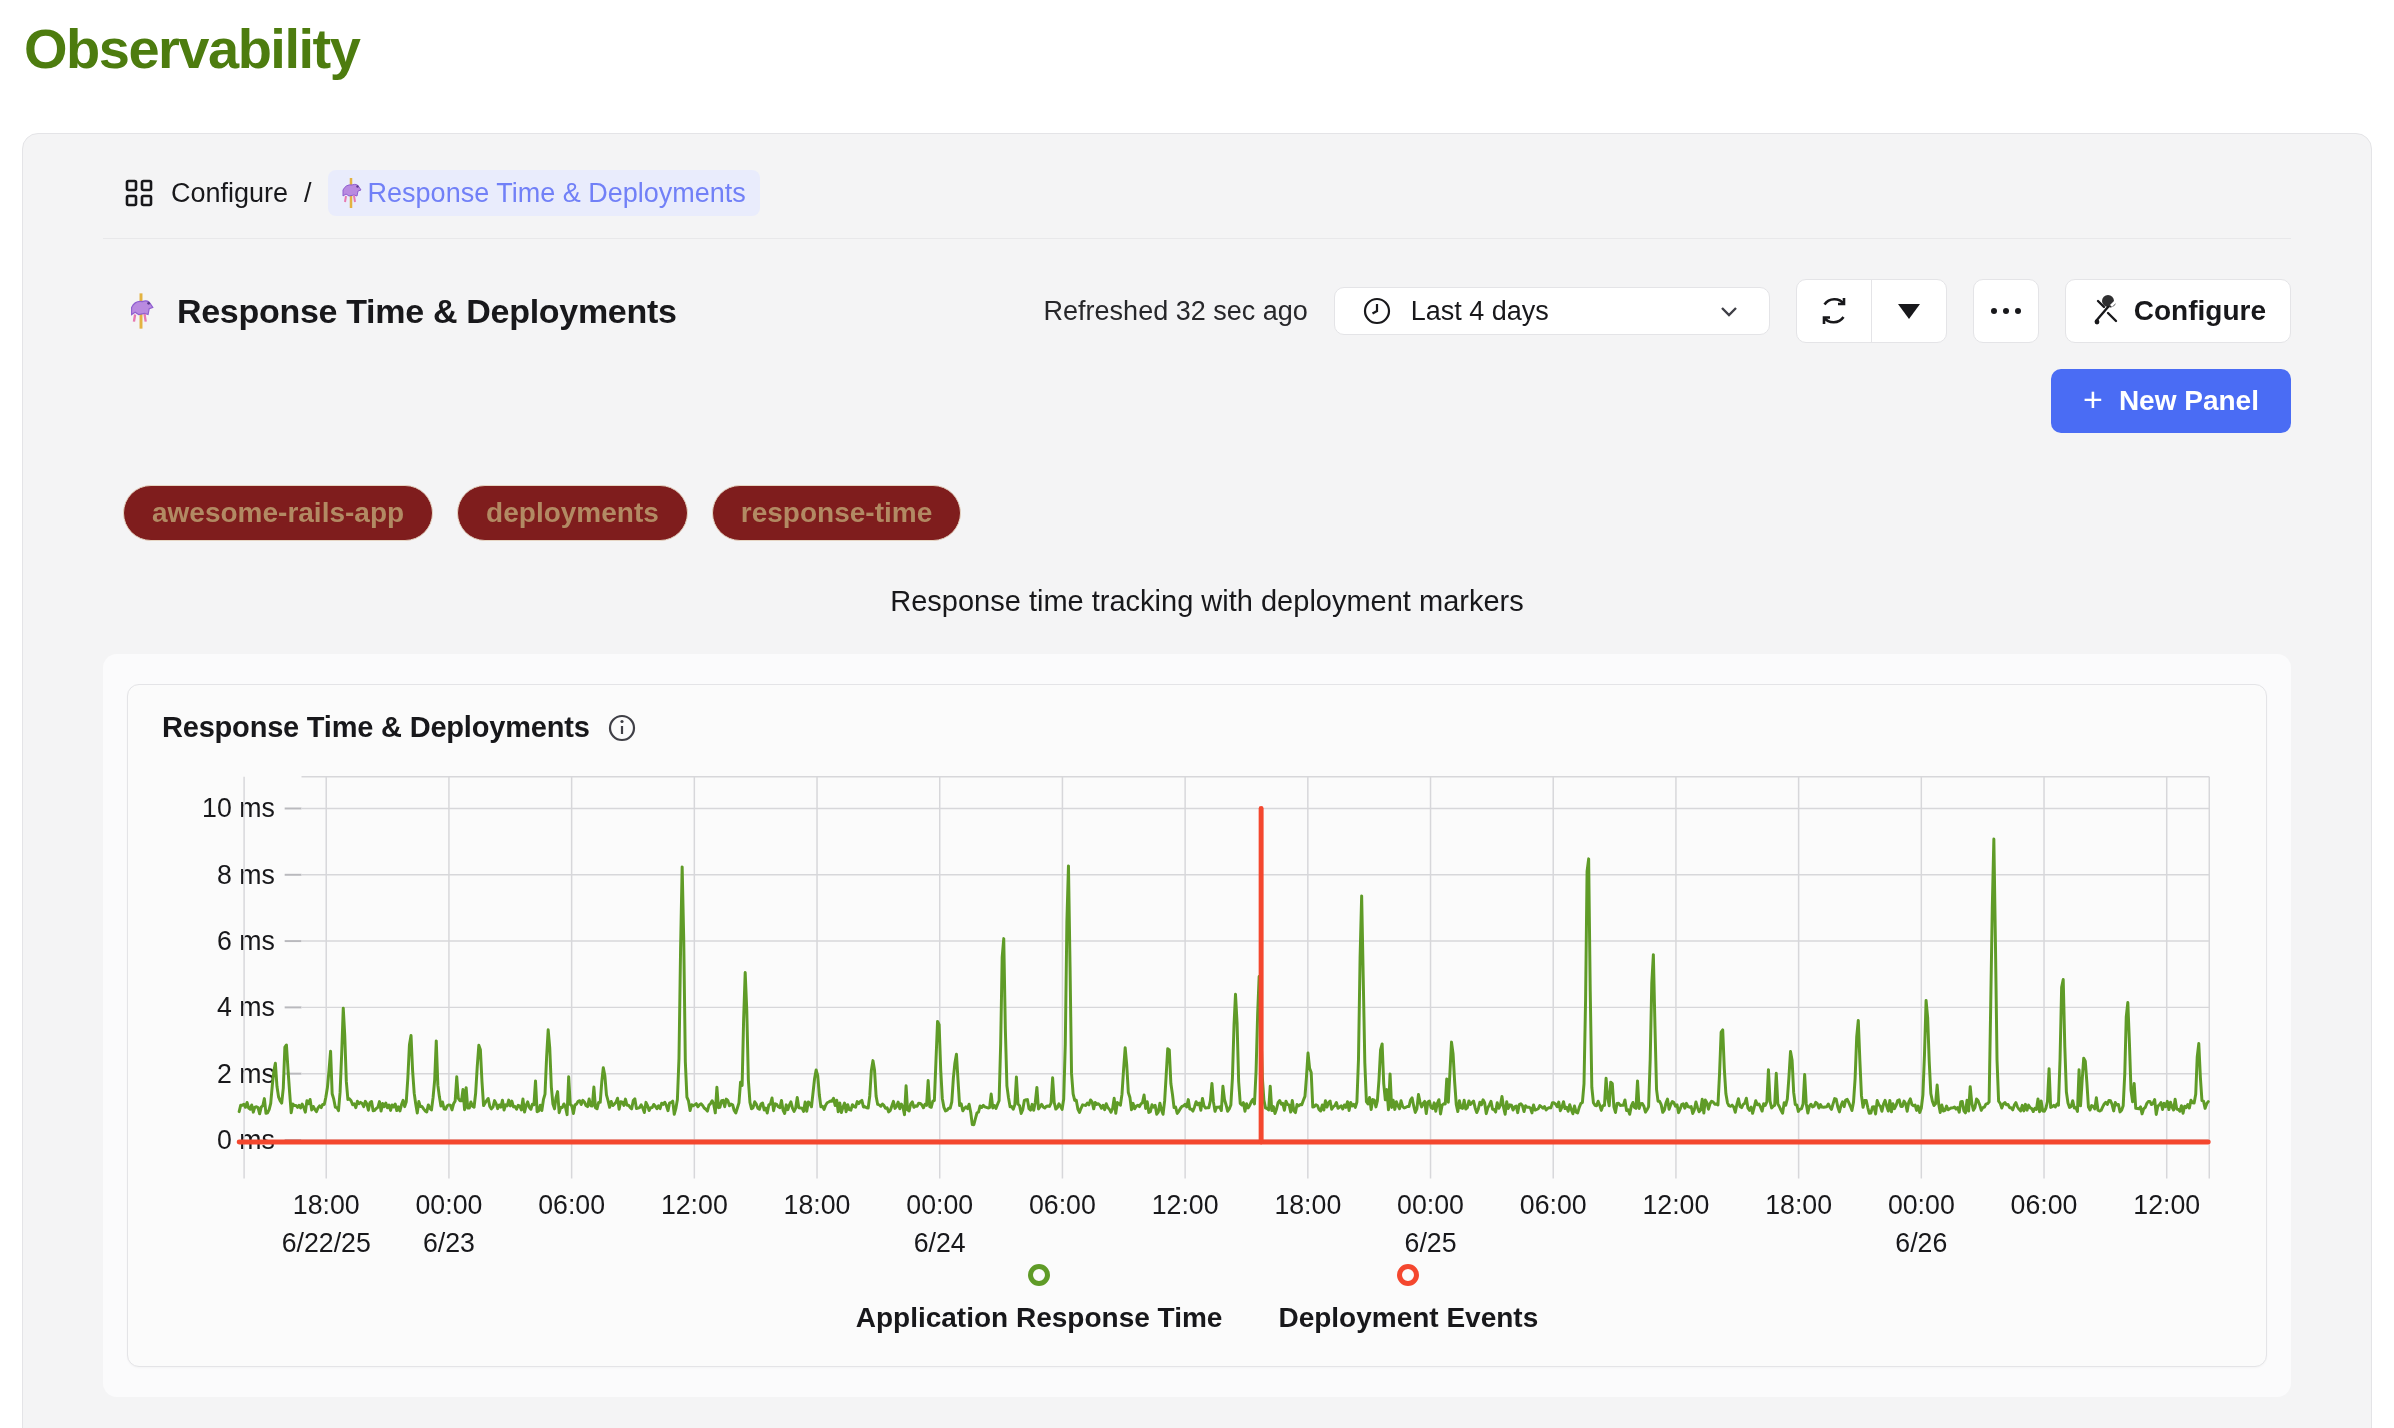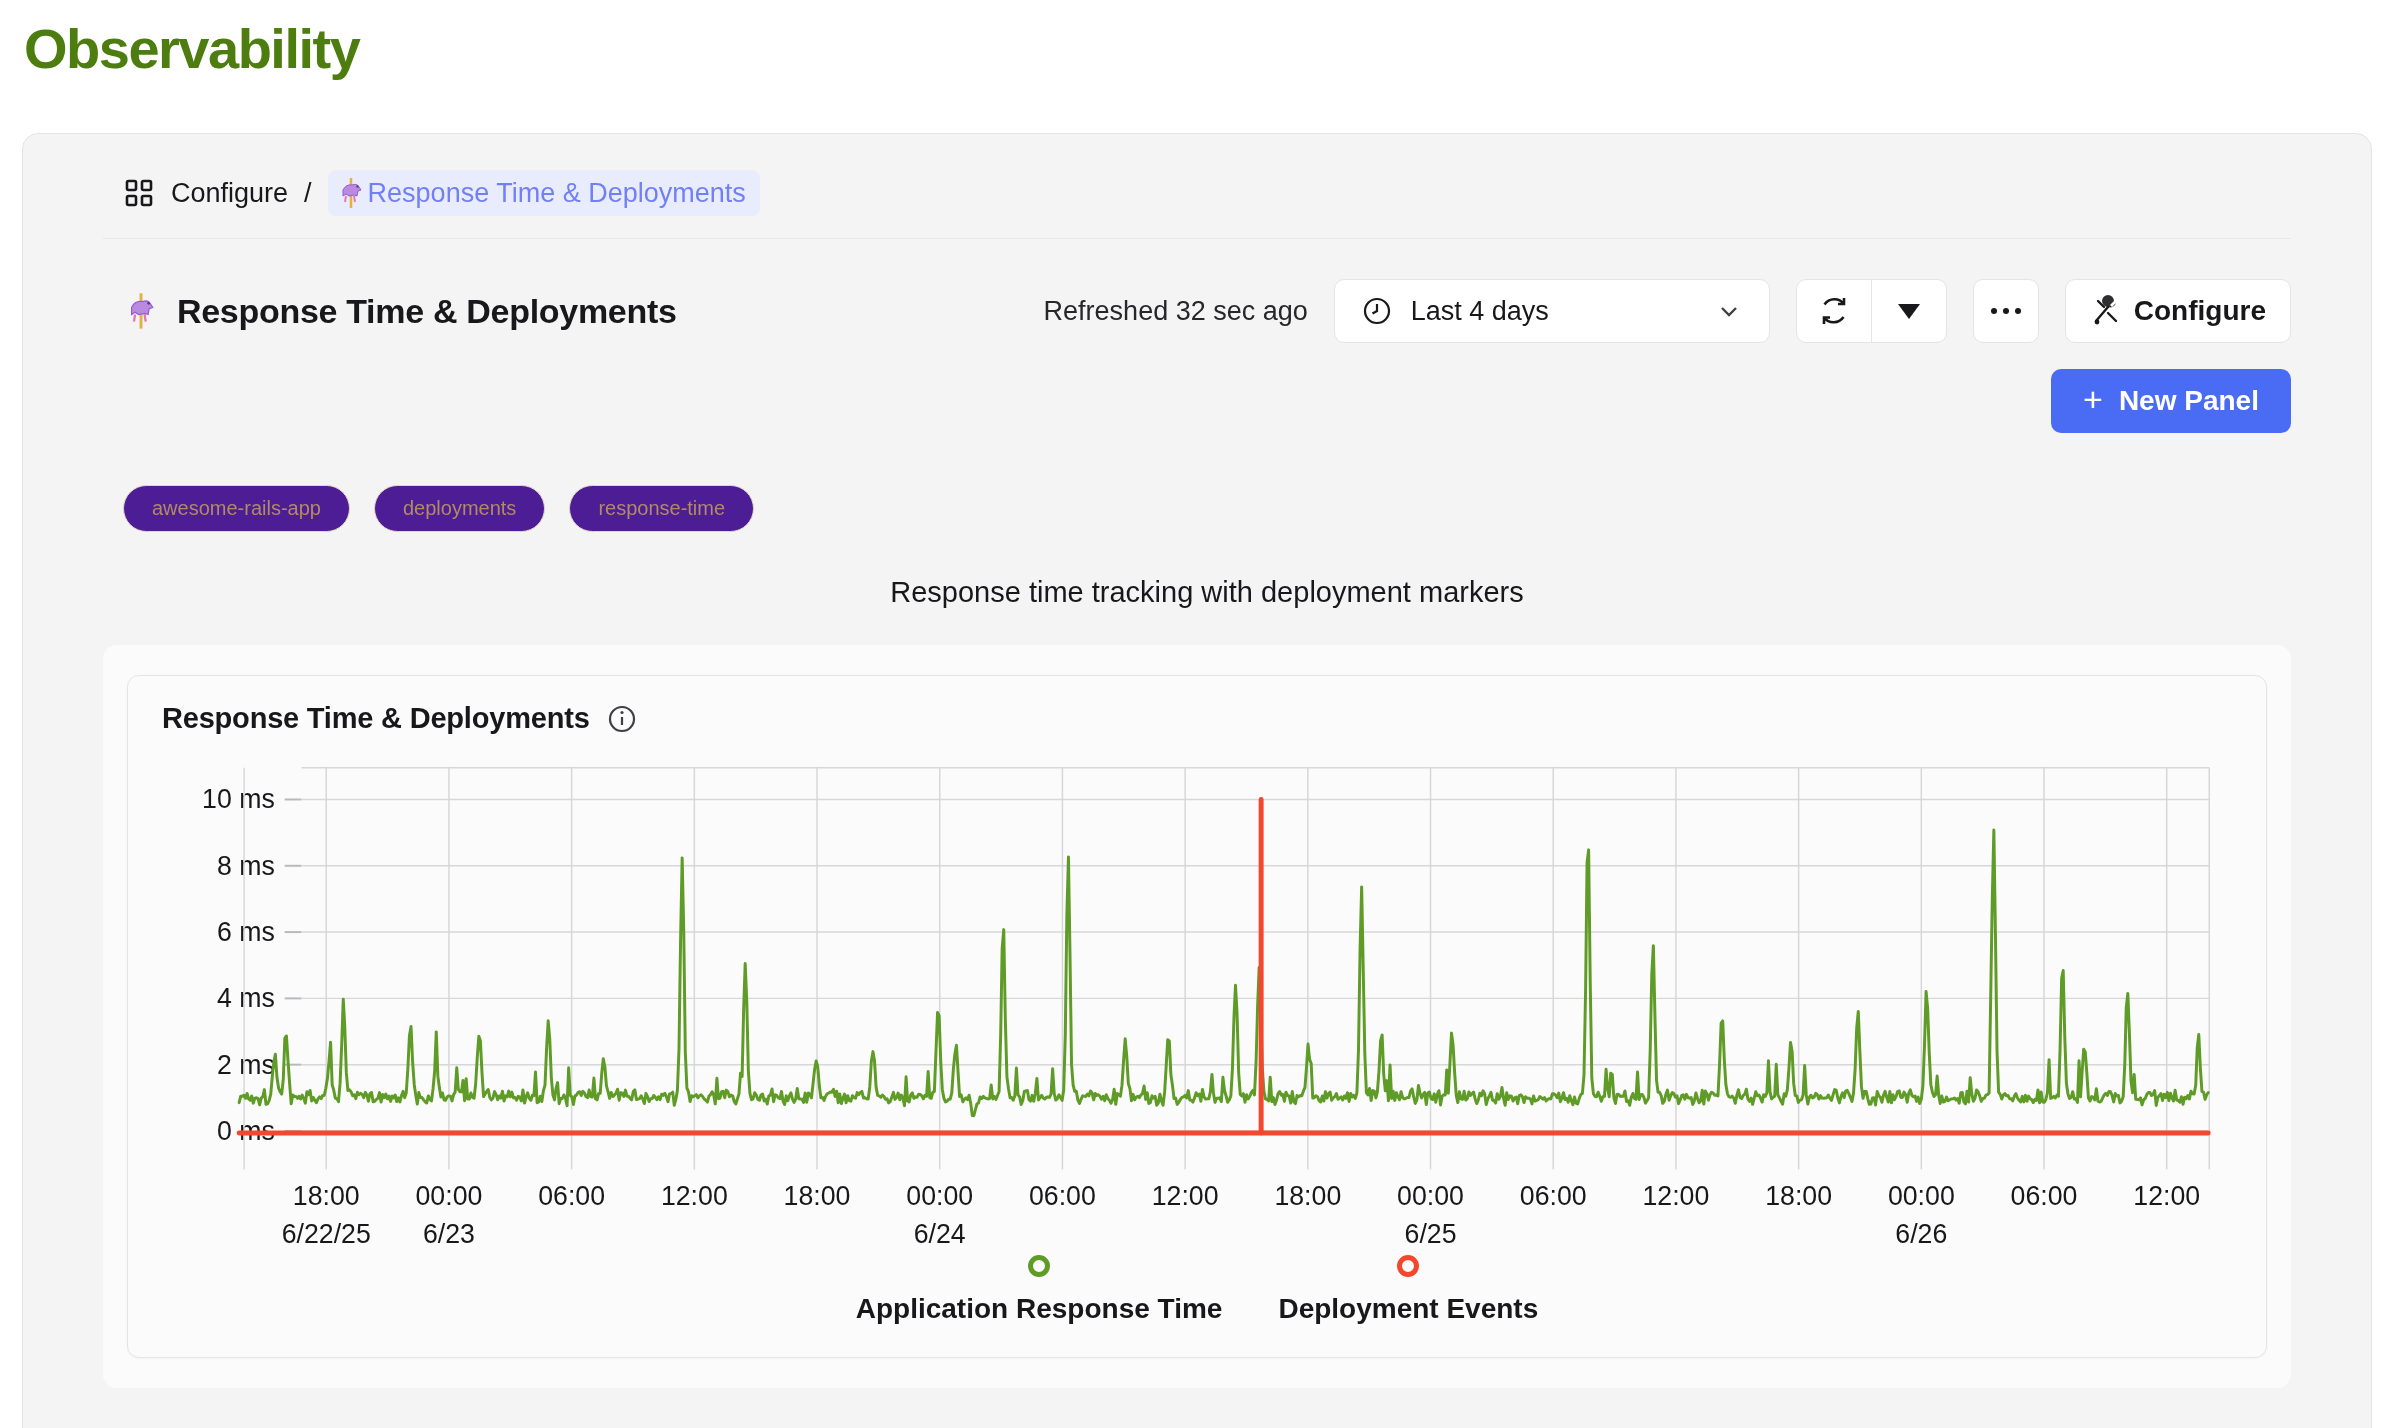--- a/index.html
+++ b/index.html
@@ -16,43 +16,43 @@
   .crumb-chip { display:flex; align-items:center; gap:2px; background:#e9ecfc; border-radius:8px;
     padding:6px 14px 6px 8px; font-size:27px; font-weight:500; }
   .divider { height:1px; background:#e8e8ea; }
 
   
   .header-row { display:flex; align-items:center; padding:40px 0 0 20px; }
   .panel-emoji { width:36px; height:40px; flex:0 0 auto; }
   .header-title { font-size:34px; font-weight:700; margin-left:18px; letter-spacing:-0.3px; }
   .header-controls { margin-left:auto; display:flex; align-items:center; gap:26px; }
   .refreshed-text { font-size:27px; color:#27272a; margin-right:0; }
-  .select-box { display:flex; align-items:center; gap:18px; width:436px; height:64px; background:#fff;
+  .select-box { display:flex; align-items:center; gap:18px; width:436px; height:48px; background:#fff;
     border:1px solid #e4e4e7; border-radius:10px; padding:0 26px; cursor:pointer; }
   .select-box .value { font-size:27px; color:#18181b; }
   .split-btn { display:flex; align-items:stretch; height:64px; background:#fff; border:1px solid #e4e4e7;
     border-radius:10px; overflow:hidden; }
   .split-btn .half { display:flex; align-items:center; justify-content:center; width:74px; cursor:pointer; }
   .split-btn .sep { width:1px; background:#e4e4e7; }
   .caret-down { width:0; height:0; border-left:11px solid transparent; border-right:11px solid transparent;
     border-top:15px solid #18181b; }
   .icon-btn { display:flex; align-items:center; justify-content:center; gap:6px; width:66px; height:64px;
     background:#fff; border:1px solid #e4e4e7; border-radius:10px; cursor:pointer; }
   .dot { width:6px; height:6px; border-radius:50%; background:#18181b; }
   .configure-btn { display:flex; align-items:center; gap:12px; height:64px; background:#fff;
     border:1px solid #e4e4e7; border-radius:10px; padding:0 24px; font-size:28px; font-weight:600; cursor:pointer; }
   .newpanel-row { display:flex; justify-content:flex-end; padding:26px 0 0 0; }
   .newpanel-btn { display:flex; align-items:center; justify-content:center; gap:16px; width:240px; height:64px;
     border:none; border-radius:10px; color:#fff; font-size:28px; font-weight:600; cursor:pointer; }
   .plus-glyph { font-size:34px; font-weight:400; line-height:1; transform:translateY(-2px); }
 
   
   .tags-row { display:flex; gap:24px; padding:52px 0 0 20px; }
-  .tag-pill { background:#4c1d95; border:1px solid #e6d6c4; border-radius:999px; padding:11px 28px;
-    font-size:20px; font-weight:400; color:#b28a63; }
+  .tag-pill { background:#7f1d1d; border:1px solid #e6d6c4; border-radius:999px; padding:11px 28px;
+    font-size:28px; font-weight:700; color:#b28a63; }
   .description { padding:44px 0 0 20px; font-size:29px; color:#18181b;text-align:center; }
 
   
   .panel-wrap { margin-top:36px; background:#fbfbfc; border-radius:14px; padding:30px 24px; }
   .chart-card { background:#fbfbfb; border:1px solid #e4e4e7; border-radius:12px;
     padding:26px 30px 18px 30px; box-shadow:0 1px 2px rgba(0,0,0,0.03); }
   .chart-head { display:flex; align-items:center; gap:16px; padding-left:4px; }
   .chart-title { font-size:29px; font-weight:700; letter-spacing:-0.2px; }
   .chart-svg-wrap { margin-top:16px; }
   .chart-svg-wrap svg { display:block; width:100%; height:auto; }

